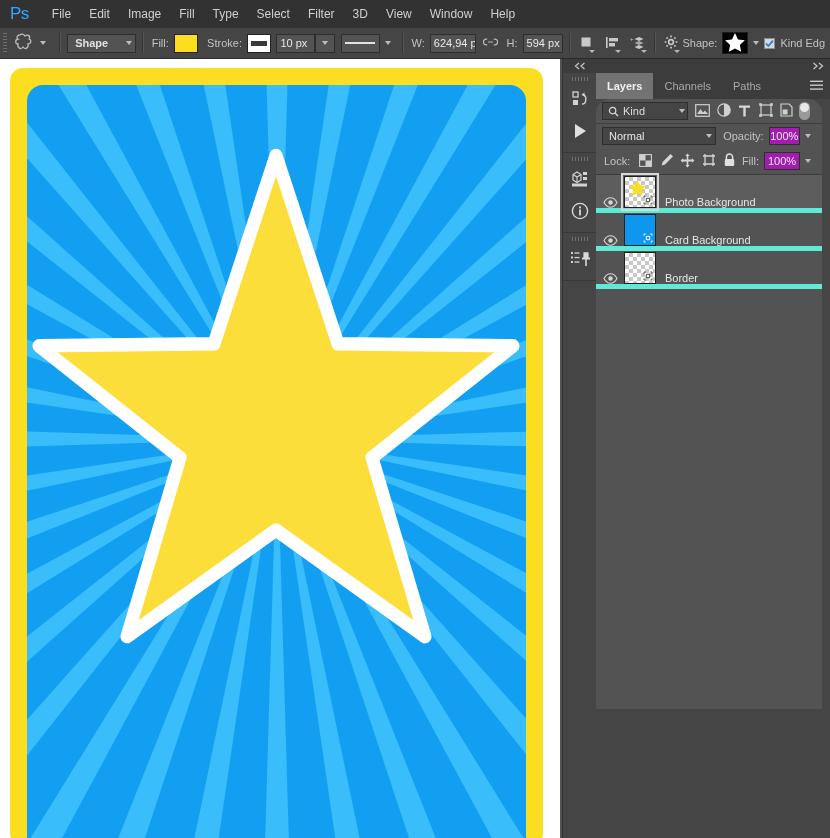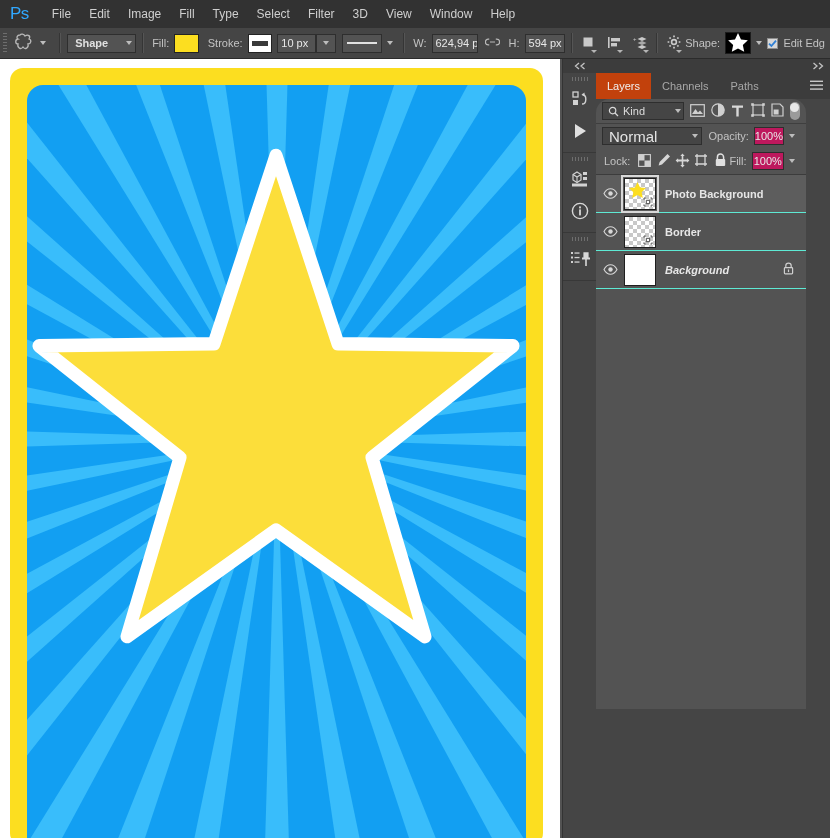--- a/index.html
+++ b/index.html
@@ -141,23 +141,23 @@
     justify-content:flex-end;padding-right:5px;
   }
   .tabs{
     height:26px;background:#3c3c3c;display:flex;align-items:stretch;
     position:relative;
   }
   .tab{
     padding:0 11px;display:flex;align-items:center;font-size:11px;
     color:#a8a8a8;background:#3c3c3c;
   }
-  .tab.active{background:#c2410c;color:#f0f0f0;font-weight:normal;}
+  .tab.active{background:#737373;color:#f0f0f0;font-weight:bold;}
   .tab-menu{margin-left:auto;display:flex;align-items:center;padding:0 7px;}
-  .panel-body{background:#535353;width:210px;border-radius:14px;}
+  .panel-body{background:#535353;width:226px;border-radius:14px;}
   .filtrow{
     height:24px;display:flex;align-items:center;padding:0 6px;gap:0px;
     border-bottom:1px solid #3f3f3f;
   }
   .kind-combo{
     width:86px;height:18px;background:#454545;border:1px solid #2e2e2e;
     display:flex;align-items:center;padding:0 2px 0 5px;box-sizing:border-box;
     color:#dcdcdc;font-size:11px;
   }
   .filt-ico{width:21px;height:20px;display:flex;align-items:center;justify-content:center;}
@@ -166,36 +166,36 @@
     display:flex;align-items:flex-start;justify-content:center;padding-top:1px;
     box-sizing:border-box;margin-left:2px;
   }
   .toggle-pill i{width:9px;height:9px;border-radius:50%;background:#e8e8e8;display:block;}
   .blendrow{
     height:24px;display:flex;align-items:center;padding:0 6px;
   }
   .blend-combo{
     width:130px;height:18px;background:#454545;border:1px solid #2e2e2e;
     display:flex;align-items:center;justify-content:space-between;
-    padding:0 3px 0 6px;box-sizing:border-box;color:#e4e4e4;font-size:15px;
+    padding:0 3px 0 6px;box-sizing:border-box;color:#e4e4e4;font-size:11px;
   }
   .opacity-val{
-    width:36px;height:18px;background:#be185d;border:1px solid #2e2e2e;
+    width:36px;height:18px;background:#a21caf;border:1px solid #2e2e2e;
     display:flex;align-items:center;justify-content:center;box-sizing:border-box;
     color:#e8e8e8;font-size:11px;
   }
   .lockrow{
     height:26px;display:flex;align-items:center;padding:0 6px;
     border-bottom:1px solid #3c3c3c;
   }
   .lock-ico{width:21px;height:20px;display:flex;align-items:center;justify-content:center;}
 
   .layer-row{
-    height:38px;display:flex;align-items:center;
-    border-bottom:1px solid #5eead4;position:relative;box-sizing:border-box;font-weight:bold;
+    height:38px;display:flex;align-items:flex-end;
+    border-bottom:5px solid #5eead4;position:relative;box-sizing:border-box;
   }
   .layer-row.selected{background:#5d5d5d;}
   .eye-cell{width:28px;display:flex;align-items:center;justify-content:center;}
   .thumb-cell{display:flex;align-items:center;}
   .thumb{
     width:32px;height:32px;border:1px solid #1f1f1f;position:relative;
     box-sizing:border-box;overflow:hidden;
   }
   .thumb.sel-outline{outline:2px solid #d8d8d8;outline-offset:1px;}
   .checker{
@@ -358,21 +358,21 @@
         </svg>
       </span>
     </div>
     <span class="caret-plain"></span>
 
     <div class="cbx">
       <svg width="9" height="9" viewBox="0 0 9 9">
         <path d="M1 4.6 L3.4 7 L8 1.6" fill="none" stroke="#2f7fd4" stroke-width="1.8"></path>
       </svg>
     </div>
-    <span class="lbl" style="margin-left:5px;">Edit Edg</span>
+    <span class="lbl" style="margin-left:5px;">Kind Edg</span>
   </div>
 
   <div class="canvas-wrap">
     <div class="card-outer">
       <div class="card-inner">
         <div class="rays" id="rays">
             <div class="ray" style="border-bottom-color: rgb(57, 189, 251); transform: rotate(0deg) translate(-26px, 0px);"></div>
             <div class="ray" style="border-bottom-color: rgb(57, 189, 251); transform: rotate(10deg) translate(-26px, 0px);"></div>
             <div class="ray" style="border-bottom-color: rgb(57, 189, 251); transform: rotate(20deg) translate(-26px, 0px);"></div>
             <div class="ray" style="border-bottom-color: rgb(57, 189, 251); transform: rotate(30deg) translate(-26px, 0px);"></div>
@@ -650,61 +650,57 @@
             <svg class="tlink" viewBox="0 0 12 12">
               <path d="M2 2 h1.6 M8.4 2 h1.6 M2 10 h1.6 M8.4 10 h1.6 M2 2 v1.6 M2 8.4 v1.6
                        M10 2 v1.6 M10 8.4 v1.6 M4.3 4.3 h3.4 v3.4 h-3.4 Z" fill="none" stroke="#4a4a4a" stroke-width="1"></path>
             </svg>
           </div>
         </div>
         <div class="layer-name">Photo Background</div>
       </div>
 
 
-
       <div class="layer-row">
         <div class="eye-cell">
           <svg width="15" height="11" viewBox="0 0 15 11">
             <path d="M7.5 0.8 C11.5 0.8 14 5.5 14 5.5 C14 5.5 11.5 10.2 7.5 10.2
                      C3.5 10.2 1 5.5 1 5.5 C1 5.5 3.5 0.8 7.5 0.8 Z" fill="none" stroke="#d8d8d8" stroke-width="1.1"></path>
             <circle cx="7.5" cy="5.5" r="2.2" fill="#d8d8d8"></circle>
           </svg>
         </div>
         <div class="thumb-cell">
-          <div class="thumb">
-            <div class="checker"></div>
+          <div class="thumb" style="background:#0E97EF;">
             <svg class="tlink" viewBox="0 0 12 12">
               <path d="M2 2 h1.6 M8.4 2 h1.6 M2 10 h1.6 M8.4 10 h1.6 M2 2 v1.6 M2 8.4 v1.6
-                       M10 2 v1.6 M10 8.4 v1.6 M4.3 4.3 h3.4 v3.4 h-3.4 Z" fill="none" stroke="#4a4a4a" stroke-width="1"></path>
+                       M10 2 v1.6 M10 8.4 v1.6 M4.3 4.3 h3.4 v3.4 h-3.4 Z" fill="none" stroke="#ffffff" stroke-width="1"></path>
             </svg>
           </div>
         </div>
-        <div class="layer-name">Border</div>
+        <div class="layer-name">Card Background</div>
       </div>
 
       <div class="layer-row">
         <div class="eye-cell">
           <svg width="15" height="11" viewBox="0 0 15 11">
             <path d="M7.5 0.8 C11.5 0.8 14 5.5 14 5.5 C14 5.5 11.5 10.2 7.5 10.2
                      C3.5 10.2 1 5.5 1 5.5 C1 5.5 3.5 0.8 7.5 0.8 Z" fill="none" stroke="#d8d8d8" stroke-width="1.1"></path>
             <circle cx="7.5" cy="5.5" r="2.2" fill="#d8d8d8"></circle>
           </svg>
         </div>
         <div class="thumb-cell">
-          <div class="thumb" style="background:#ffffff;"></div>
-        </div>
-        <div class="layer-name italic">Background</div>
-        <div class="lock-badge">
-          <span>
-            <svg width="11" height="13" viewBox="0 0 11 13">
-              <path d="M2.8 5.6 V3.8 a2.7 2.7 0 0 1 5.4 0 V5.6" fill="none" stroke="#cfcfcf" stroke-width="1.2"></path>
-              <rect x="1.4" y="5.6" width="8.2" height="6.2" rx="0.8" fill="none" stroke="#cfcfcf" stroke-width="1.2"></rect>
-              <rect x="4.9" y="7.5" width="1.2" height="2.6" fill="#cfcfcf"></rect>
-            </svg>
-          </span>
-        </div>
-      </div>
+          <div class="thumb">
+            <div class="checker"></div>
+            <svg class="tlink" viewBox="0 0 12 12">
+              <path d="M2 2 h1.6 M8.4 2 h1.6 M2 10 h1.6 M8.4 10 h1.6 M2 2 v1.6 M2 8.4 v1.6
+                       M10 2 v1.6 M10 8.4 v1.6 M4.3 4.3 h3.4 v3.4 h-3.4 Z" fill="none" stroke="#4a4a4a" stroke-width="1"></path>
+            </svg>
+          </div>
+        </div>
+        <div class="layer-name">Border</div>
+      </div>
+
 
       <div style="height:420px;background:#535353;"></div>
     </div>
   </div>
 
 </div>
 
 </body></html>

